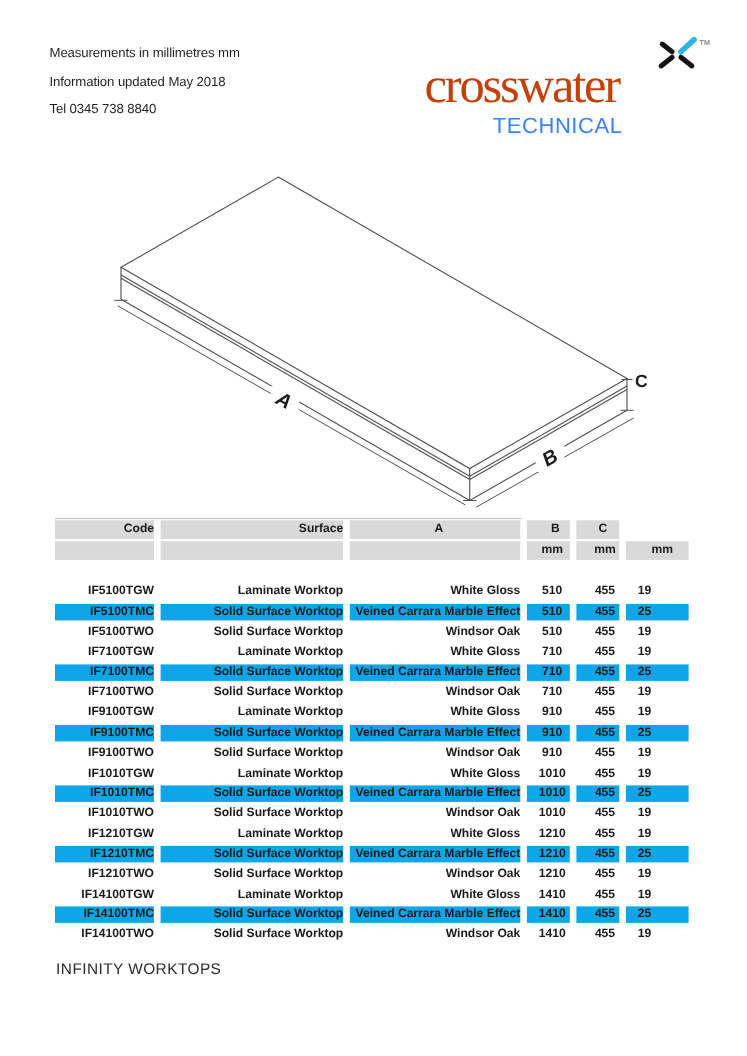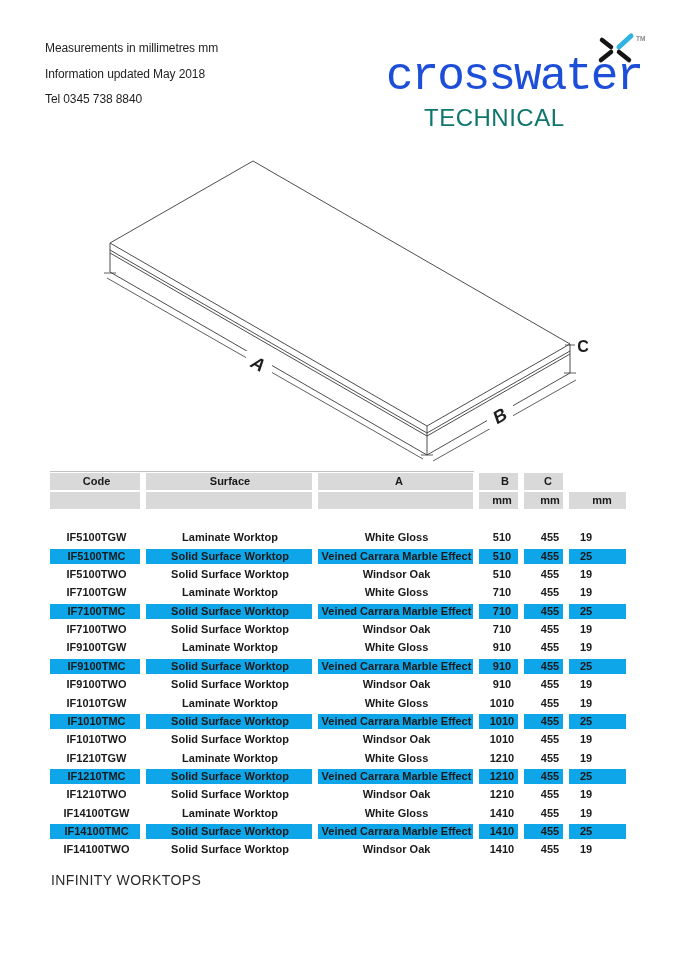--- a/index.html
+++ b/index.html
@@ -9,27 +9,27 @@
     font-family:"Liberation Sans", sans-serif; overflow:hidden;
   }
 
   
   .info-block { position:absolute; left:45px; top:41px; }
   .info-line { font-size:12px; color:#1f1f1f; margin-bottom:11.5px; letter-spacing:-0.1px; }
 
   
   .logo-text {
     position:absolute; left:386px; top:51px;
-    font-size:46px; letter-spacing:-2px; color:#1d4ed8;
-    font-family:Liberation Mono, monospace;
+    font-size:46px; letter-spacing:-2px; color:#c2410c;
+    font-family:Liberation Serif, serif;
   }
   .x-mark { position:absolute; left:596px; top:31px; }
   .technical {
-    position:absolute; left:424px; top:104px;
-    font-size:24px; letter-spacing:0.5px; color:#0f766e;
+    position:absolute; left:448px; top:104px;
+    font-size:20px; letter-spacing:0.5px; color:#3b82f6;
   }
 
   
   .diagram-svg { position:absolute; left:0; top:0; }
   .draw-line { stroke:#4d4d4d; stroke-width:1; fill:none; }
   .dim-line { stroke:#4d4d4d; stroke-width:0.9; fill:none; }
   .dim-label { font:italic bold 18px "Liberation Sans", sans-serif; fill:#1c1c1c; }
   .dim-label-c { font:bold 16px "Liberation Sans", sans-serif; fill:#1c1c1c; }
 
   
@@ -40,21 +40,21 @@
     column-gap:6px; height:18.35px; align-items:center;
   }
   .t-row.header { height:19px; }
   .t-spacer { height:19px; }
   .cell {
     font-weight:bold; font-size:11px; color:#1a1a1a;
     height:15.5px; line-height:15.5px; white-space:nowrap; overflow:visible;
   }
   .t-row.header .cell { height:16.5px; line-height:16.5px; background:#d9d9d9; }
   .t-row.hl .cell { background:#0ea5e9; }
-  .cell.text { text-align:center; }
+  .cell.text { text-align:right; }
   .cell.num { text-align:center; }
   .c0 { padding-left:3px; }
   .c1 { padding-left:2px; }
   .c2 { padding-left:2px; }
   .c3 { padding-left:7px; }
   .c4 { padding-left:13px; }
   .t-row.data .c5 { padding-right:23px; }
   .t-row.header .c5 { padding-left:9px; }
 
   .footer-title { position:absolute; left:51px; top:872px; font-size:14px; letter-spacing:0.4px; color:#2a2a2a; }

